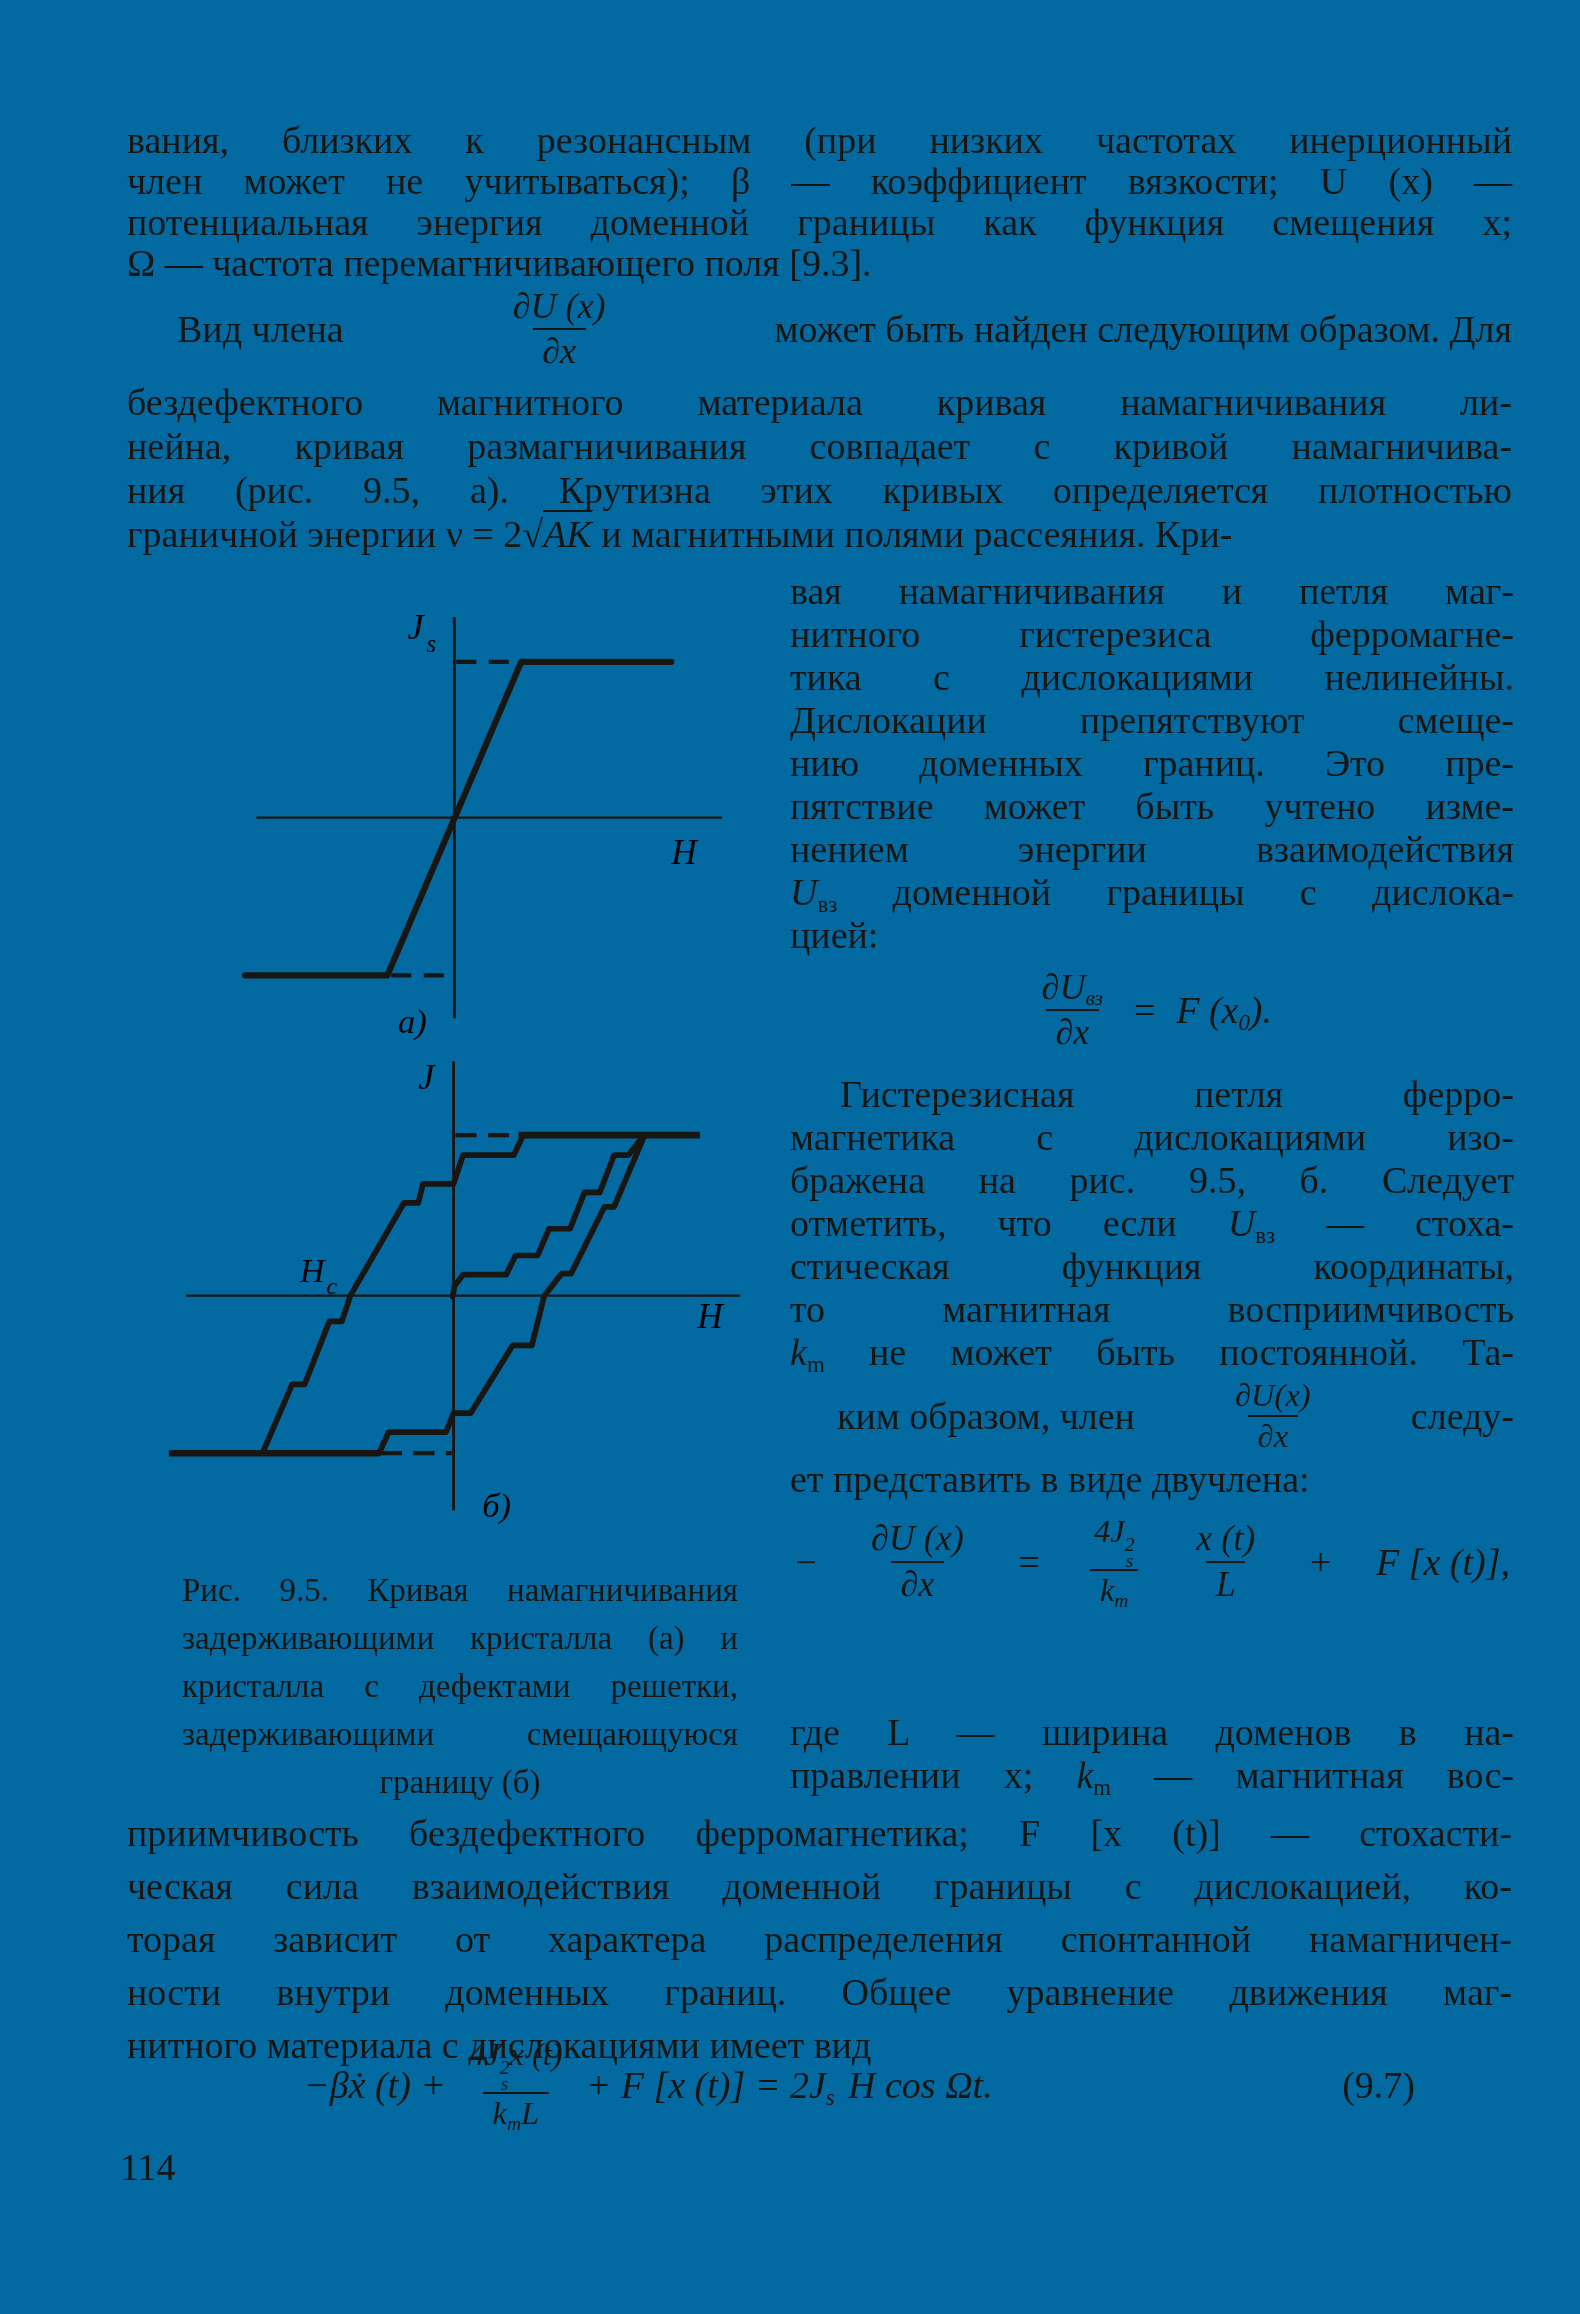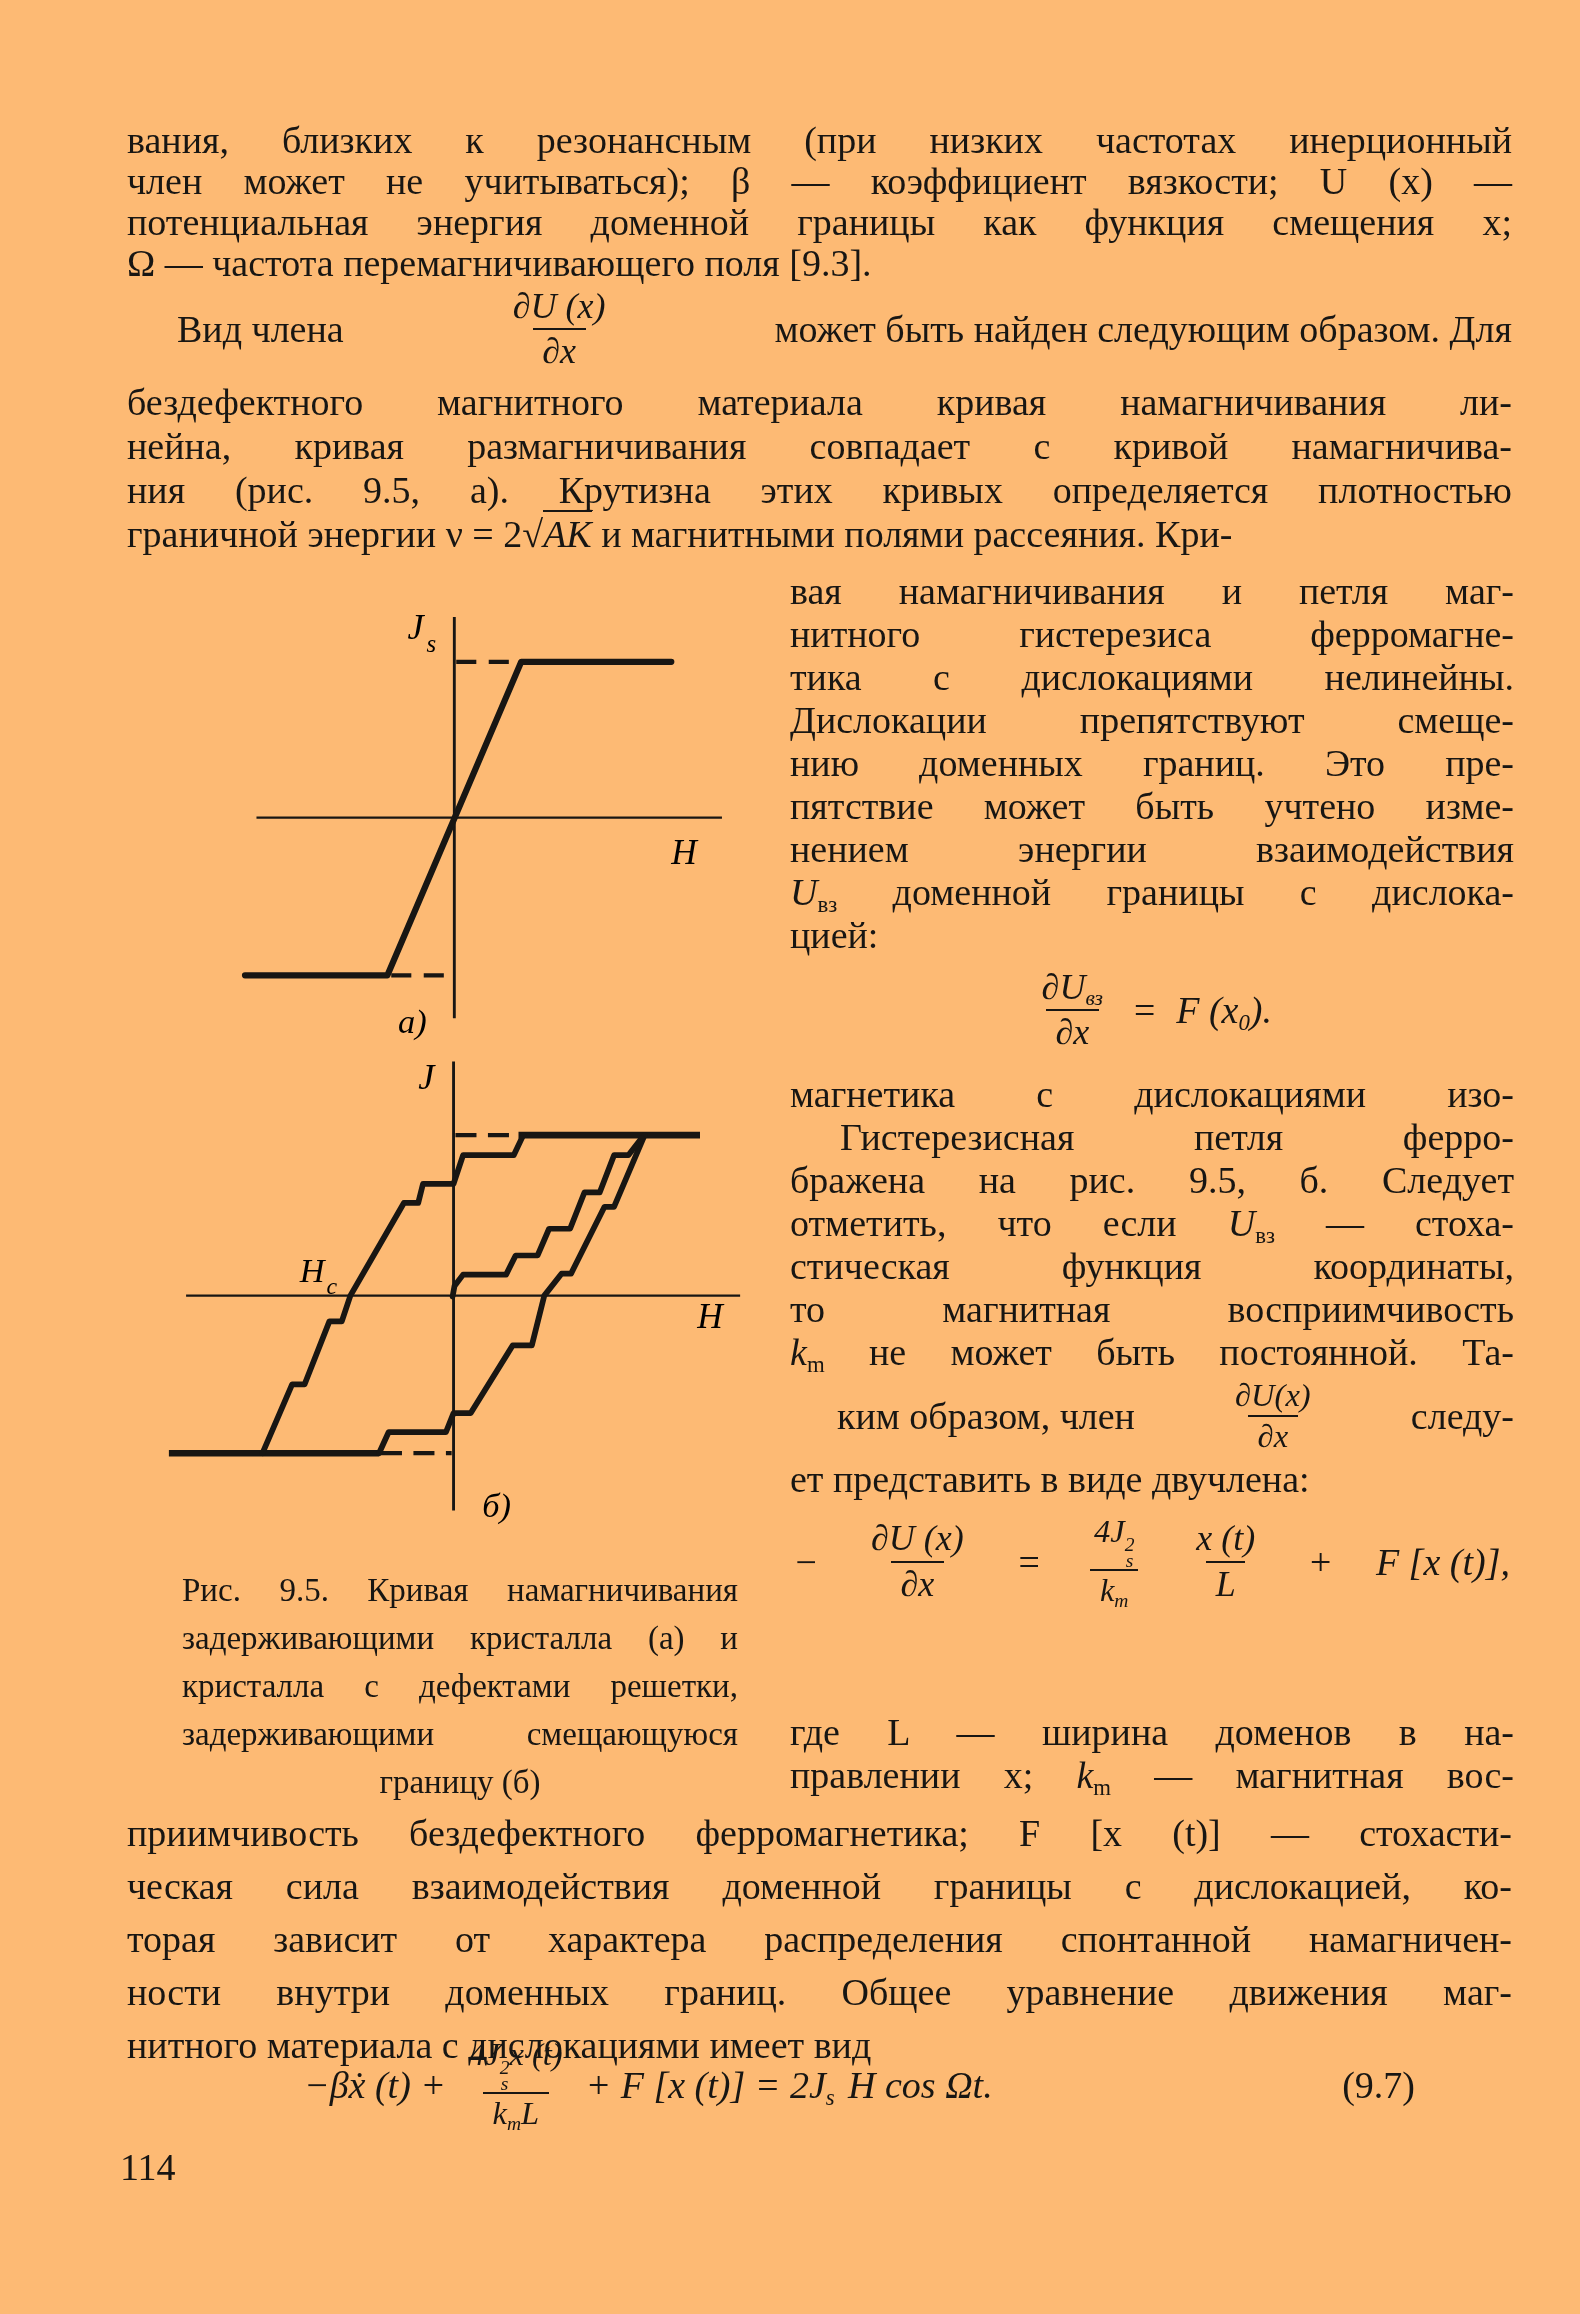--- a/index.html
+++ b/index.html
@@ -1,19 +1,19 @@
 <!DOCTYPE html>
 <html><head>
 <meta charset="utf-8">
 <style>
   html,body{margin:0;padding:0;background:#e8e6e0;}
   .page{
     position:relative;
     width:1580px;height:2314px;
-    background:#fdba74;
+    background:#0369a1;
     font-family:"Liberation Serif","DejaVu Serif",serif;
     color:#181613;
     overflow:hidden;
   }
   .blk{position:absolute;}
   .ln{line-height:41px;font-size:38px;}
   .just{text-align:justify;text-align-last:justify;}
   .rc .ln{line-height:43px;}
   .indent{padding-left:50px;}
   .caption .ln{font-size:33px;line-height:48px;}
@@ -110,22 +110,22 @@
   <div class="blk formula" style="left:790px;top:962px;width:724px;height:96px;justify-content:center;gap:19px;">
     <span class="frac">
       <span class="num"><span>∂U</span><sub>вз</sub></span>
       <span class="den">∂x</span>
     </span>
     <span>=</span>
     <span><span>F (x</span><sub>0</sub><span>).</span></span>
   </div>
 
   <div class="blk rc" style="left:790px;top:1073px;width:724px;">
+    <div class="ln just indent">Гистерезисная  петля  ферро-</div>
     <div class="ln just">магнетика с дислокациями изо-</div>
-    <div class="ln just indent">Гистерезисная  петля  ферро-</div>
     <div class="ln just">бражена на рис. 9.5, б. Следует</div>
     <div class="ln just">
       <span>отметить,  что  если</span>
       <span style="font-style:italic;">U</span><sub>вз</sub>
       <span>— стоха-</span>
     </div>
     <div class="ln just">стическая функция координаты,</div>
     <div class="ln just">то  магнитная  восприимчивость</div>
     <div class="ln just">
       <span style="font-style:italic;">k</span><sub>m</sub>

